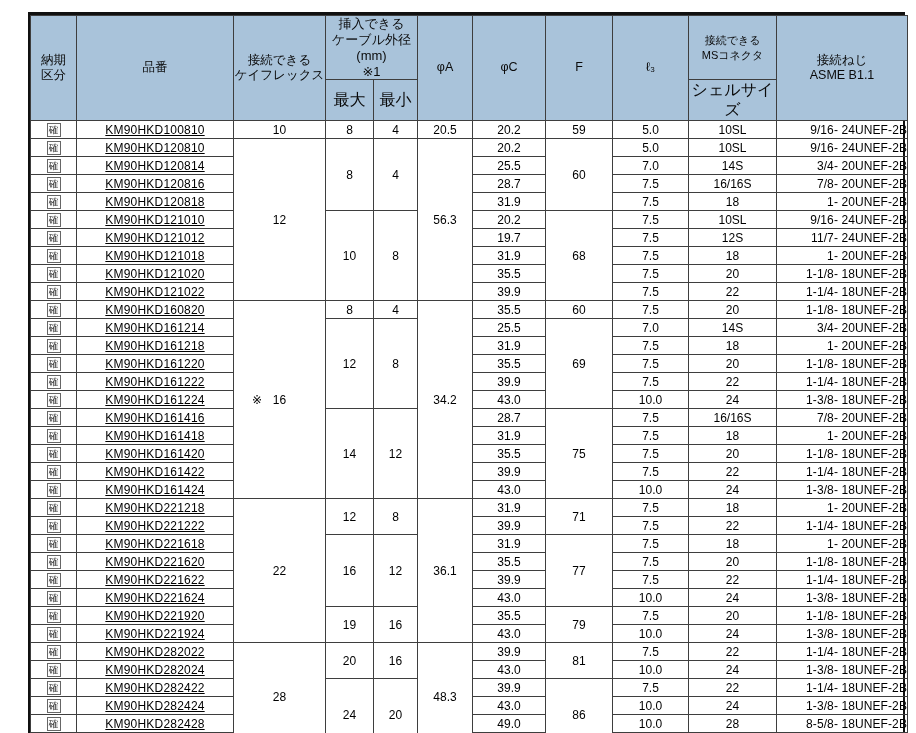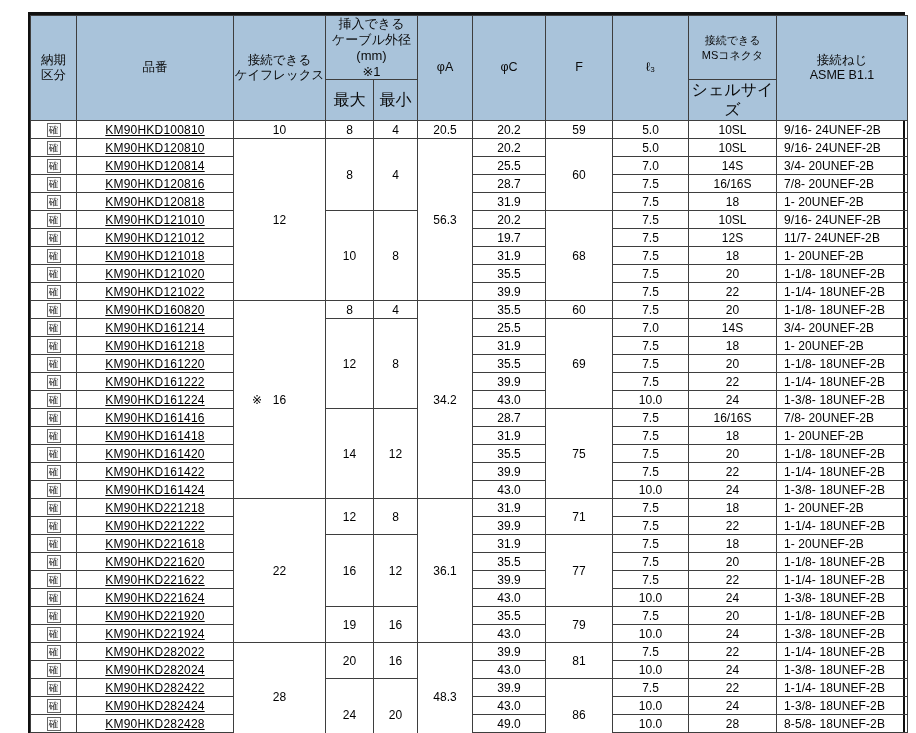--- a/index.html
+++ b/index.html
@@ -25,21 +25,21 @@
     white-space:pre-line;color:#0a0a0a;
   }
   tr.head-main{height:54px;}
   tr.head-sub{height:22px;}
   th.small{font-size:13px;line-height:1.22;}
   th.ms{font-size:11px;line-height:1.3;}
   th.sub{font-size:16px;height:22px;}
   tbody tr{height:18px;}
   tbody td{font-size:12px;line-height:1;color:#000;}
   td.c-part{letter-spacing:0.2px;text-decoration:underline;}
-  td.c-screw{text-align:left;padding-left:7px;letter-spacing:0.1px;}
+  td.c-screw{text-align:right;padding-left:7px;letter-spacing:0.1px;}
   td.has-note{position:relative;}
   .note{
     position:absolute;left:18px;top:50%;transform:translateY(-50%);
     font-size:12px;color:#000;
   }
   .badge{
     display:inline-flex;align-items:center;justify-content:center;
     width:12px;height:12px;border:1px solid #666;font-size:9.5px;line-height:1;
     color:#222;background:#fdfdfd;
   }

